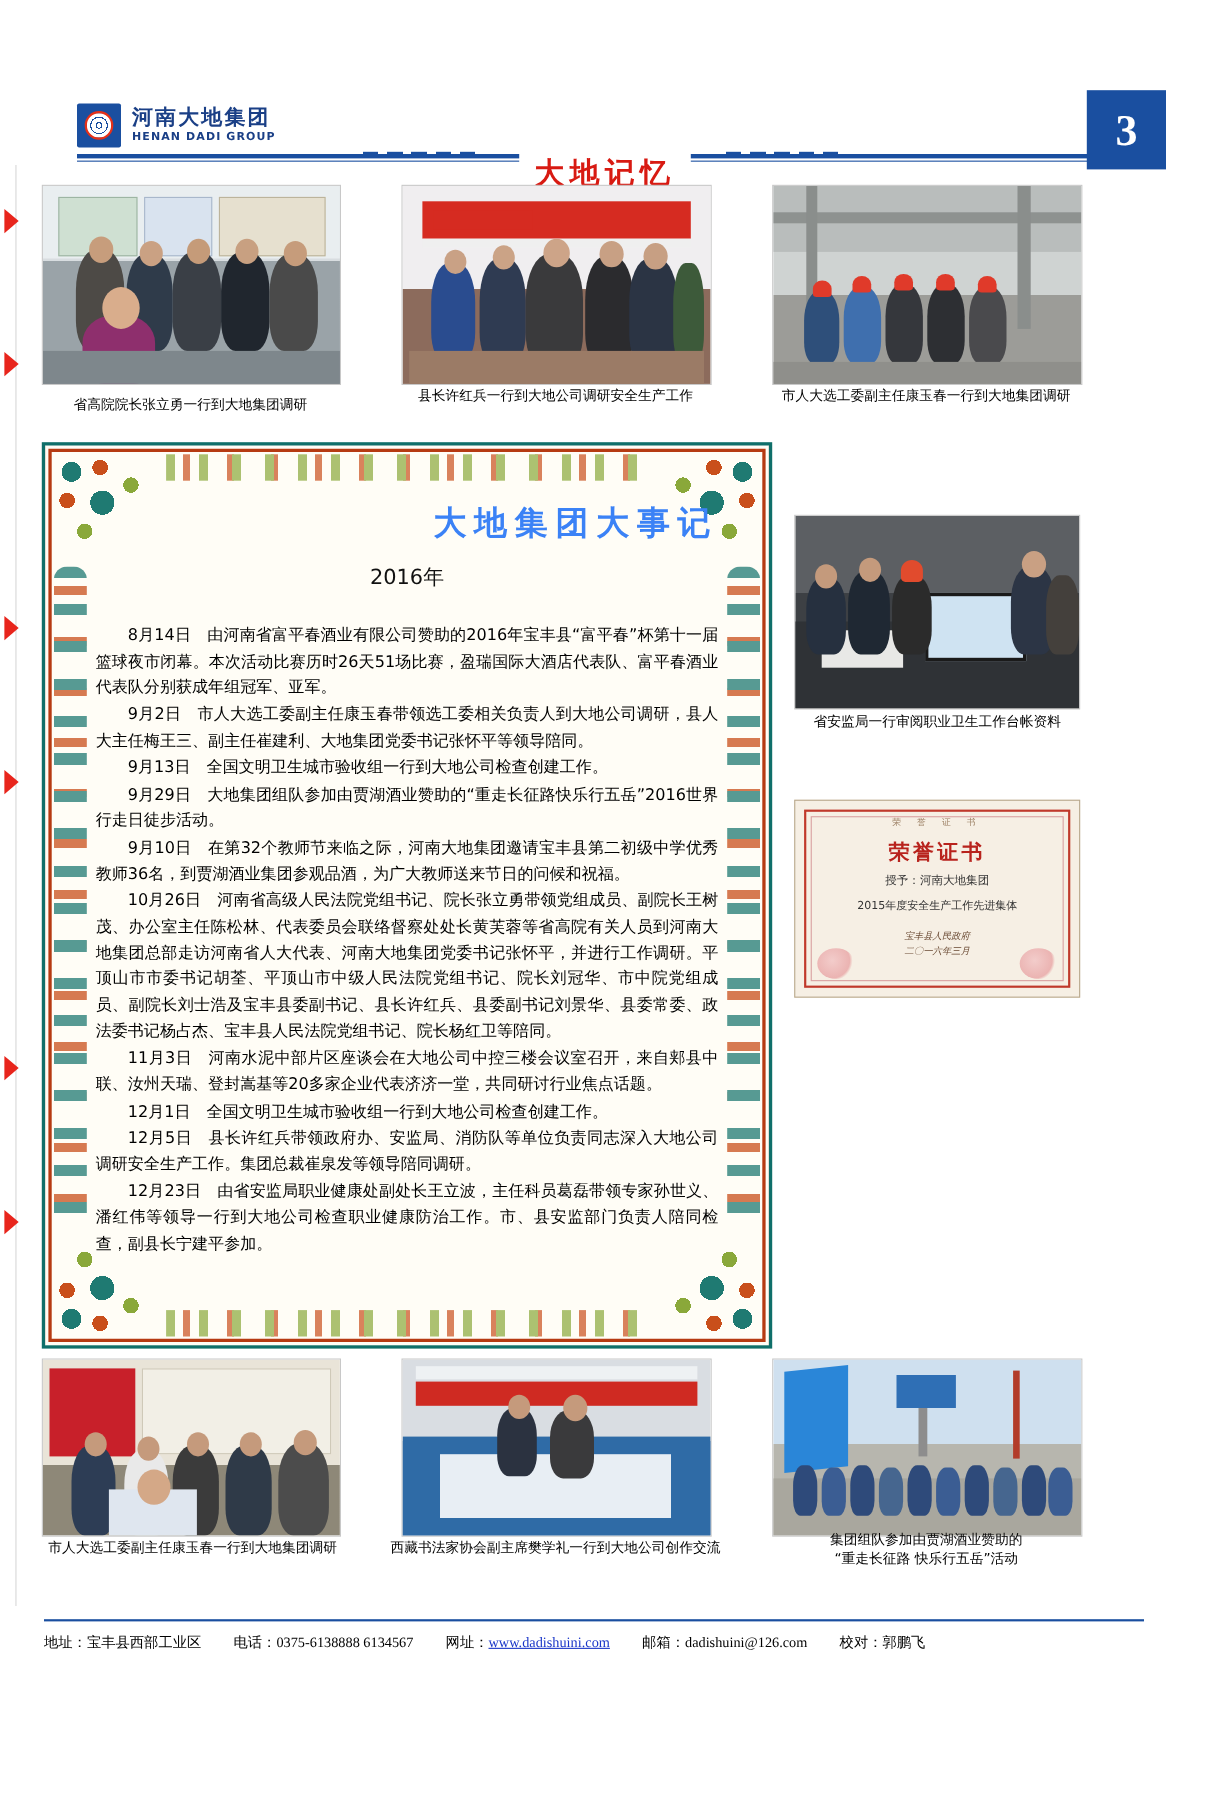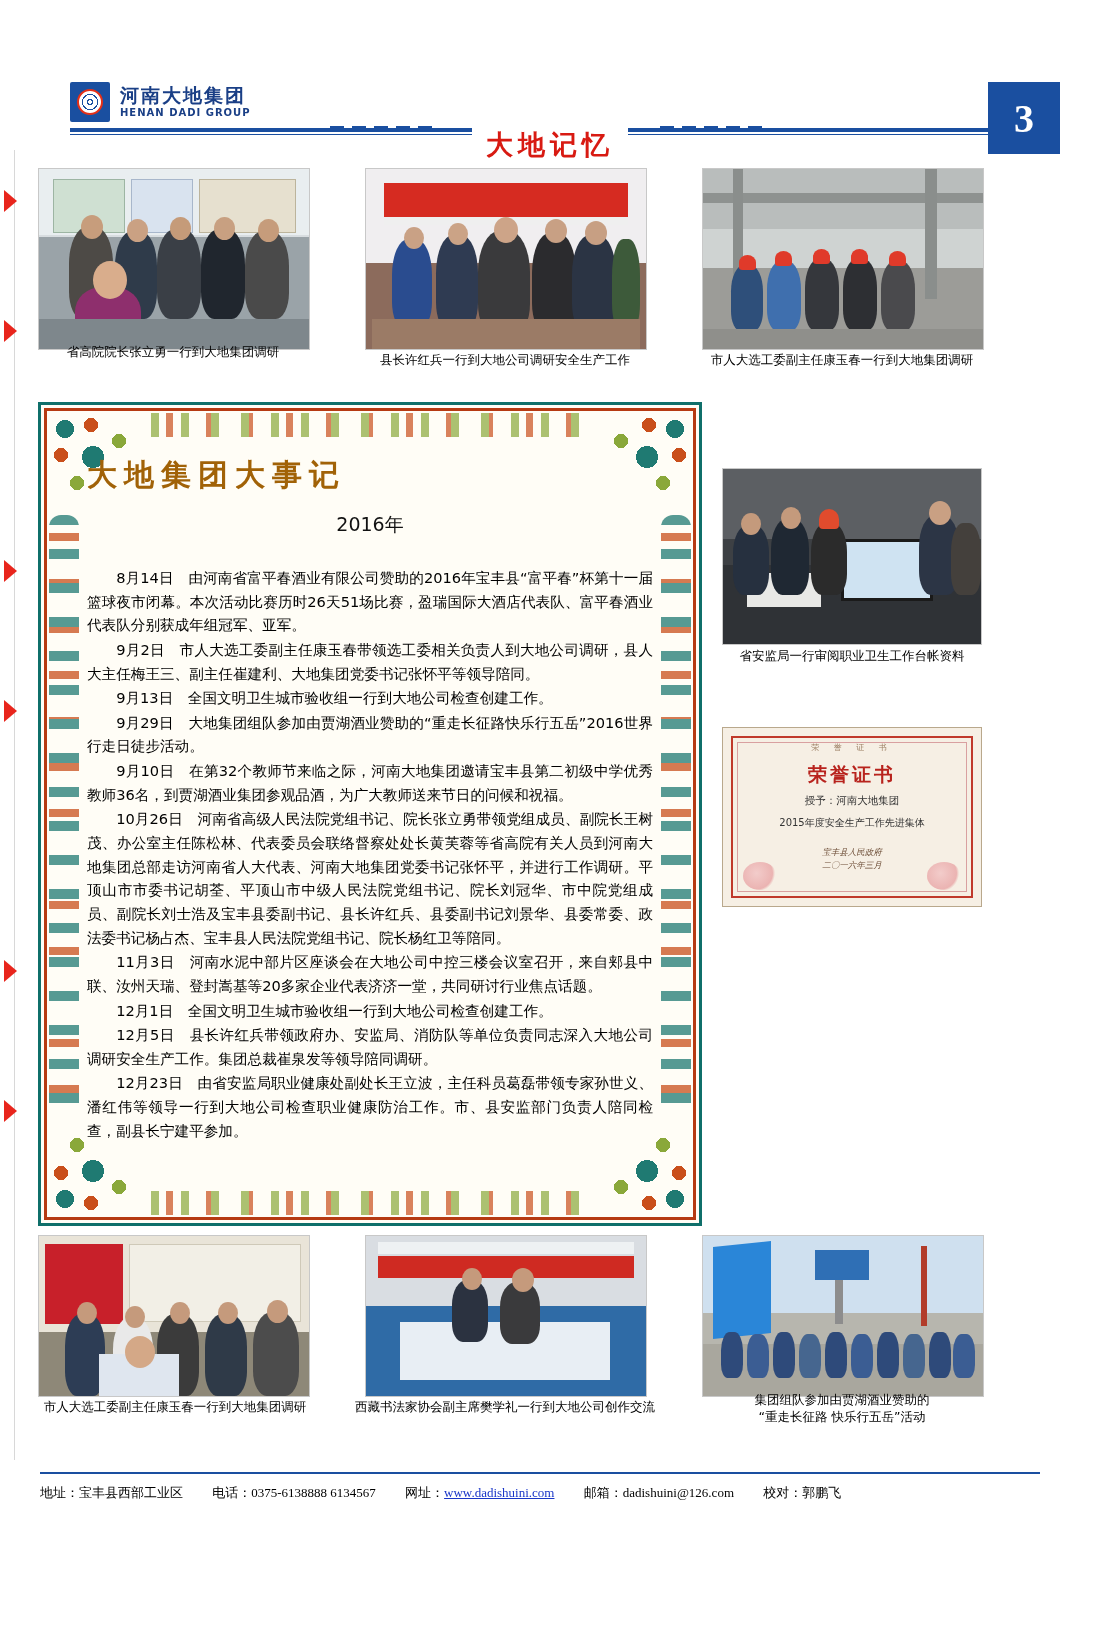--- a/index.html
+++ b/index.html
@@ -10,21 +10,21 @@
     position:relative;
     overflow:hidden;
   }
   .page{position:absolute;left:0;top:0;width:1100px;height:1639px;background:#fff;}
 
   
   .left-bar{position:absolute;left:0;top:150px;width:14px;height:1310px;background:#ffffff;border-right:1px solid #d8d8d8;}
   .left-arrow{position:absolute;left:4px;width:0;height:0;border-left:13px solid #e8251c;border-top:11px solid transparent;border-bottom:11px solid transparent;}
 
   
-  .header{position:absolute;left:40px;top:76px;width:1020px;height:62px;}
+  .header{position:absolute;left:40px;top:88px;width:1020px;height:62px;}
   .logo-wrap{position:absolute;left:30px;top:6px;display:flex;align-items:center;}
   .logo-mark{width:40px;height:40px;background:#1a4fa0;border-radius:2px;position:relative;}
   .logo-mark:after{content:"";position:absolute;left:7px;top:7px;width:26px;height:26px;border-radius:50%;background:
      radial-gradient(circle at 50% 50%, #ffffff 0 2px, #1a4fa0 2px 3px, #ffffff 3px 7px, #1a4fa0 7px 8px, #ffffff 8px 13px);
      border:2px solid #e53018;box-sizing:border-box;}
   .logo-text{margin-left:10px;line-height:1.15;}
   .logo-cn{font-size:19px;font-weight:bold;color:#1a3f86;letter-spacing:2px;font-family:"DejaVu Sans",sans-serif;}
   .logo-en{font-size:10px;font-weight:bold;color:#1a3f86;letter-spacing:1px;}
 
   .header-rule{position:absolute;left:30px;top:52px;width:950px;height:4px;background:#1a4fa0;}
@@ -45,21 +45,21 @@
   .photo{position:absolute;overflow:hidden;border:1px solid #c8c8c8;}
   .cap{position:absolute;font-size:12.5px;color:#000;text-align:center;font-family:"DejaVu Sans",sans-serif;line-height:1.35;}
 
   
   .frame{position:absolute;left:38px;top:402px;width:658px;height:818px;background:#fffdf6;
     border:3px solid #0f6f6a;
     box-shadow:inset 0 0 0 3px #fffdf6, inset 0 0 0 6px #b63a12, inset 0 0 0 9px #fffdf6;}
   .frame-inner{position:absolute;left:46px;top:40px;right:46px;bottom:28px;}
   .frame-deco{position:absolute;pointer-events:none;}
 
-  .doc-title{text-align:left;font-size:30px;font-weight:bold;letter-spacing:7px;color:#a16207;
+  .doc-title{text-align:right;font-size:30px;font-weight:bold;letter-spacing:7px;color:#3b82f6;
     font-family:"DejaVu Sans",sans-serif;margin-top:10px;}
   .doc-year{text-align:center;font-size:19px;color:#111;margin-top:16px;font-family:"DejaVu Sans",sans-serif;}
   .doc-body{margin-top:28px;font-size:14.6px;line-height:1.62;color:#000;text-align:justify;font-family:"DejaVu Sans",sans-serif;}
   .doc-body p{margin:0 0 1px 0;text-indent:2em;}
   .doc-body .dt{font-weight:normal;}
 
   
   .cert1{position:absolute;left:722px;top:727px;width:258px;height:178px;background:#f6efe4;border:1px solid #b9a88c;}
   .cert1-in{position:absolute;left:8px;top:8px;right:8px;bottom:8px;border:2px solid #c0392b;}
   .cert1-in:before{content:"";position:absolute;left:4px;top:4px;right:4px;bottom:4px;border:1px solid #d9a0a0;}
@@ -134,21 +134,21 @@
     <div class="fig" style="left:118px;top:60px;width:44px;height:90px;background:#3a3f46"></div>
     <div class="head" style="left:131px;top:48px;width:21px;height:23px;background:#c59b79"></div>
     <div class="fig" style="left:162px;top:60px;width:44px;height:90px;background:#20262e"></div>
     <div class="head" style="left:175px;top:48px;width:21px;height:23px;background:#c8a081"></div>
     <div class="fig" style="left:206px;top:62px;width:44px;height:88px;background:#4a4a4a"></div>
     <div class="head" style="left:219px;top:50px;width:21px;height:23px;background:#c69c7b"></div>
     <div class="fig" style="left:36px;top:118px;width:66px;height:62px;background:#8e2f6d"></div>
     <div class="head" style="left:54px;top:92px;width:34px;height:38px;background:#d9ad8c"></div>
     <div class="band" style="left:0;top:150px;width:100%;height:30px;background:#7e878c"></div>
   </div>
-  <div class="cap" style="left:38px;top:344px;width:270px">省高院院长张立勇一行到大地集团调研</div>
+  <div class="cap" style="left:38px;top:360px;width:270px">省高院院长张立勇一行到大地集团调研</div>
 
   <div class="photo" style="left:365px;top:168px;width:280px;height:180px;">
     <div class="ph-bg" style="background:linear-gradient(#f0eef0 0 52%,#8c6b5c 52% 100%)"></div>
     <div class="band" style="left:18px;top:14px;width:244px;height:34px;background:#d62b21"></div>
     <div class="band" style="left:28px;top:22px;width:90px;height:18px;background:#d62b21;color:#fff"></div>
     <div class="band" style="left:18px;top:48px;width:244px;height:8px;background:#efefef"></div>
     <div class="fig" style="left:26px;top:70px;width:40px;height:90px;background:#2a4c8f"></div>
     <div class="head" style="left:38px;top:58px;width:20px;height:22px;background:#c9a185"></div>
     <div class="fig" style="left:70px;top:66px;width:42px;height:96px;background:#2f3b52"></div>
     <div class="head" style="left:82px;top:54px;width:20px;height:22px;background:#cba386"></div>

